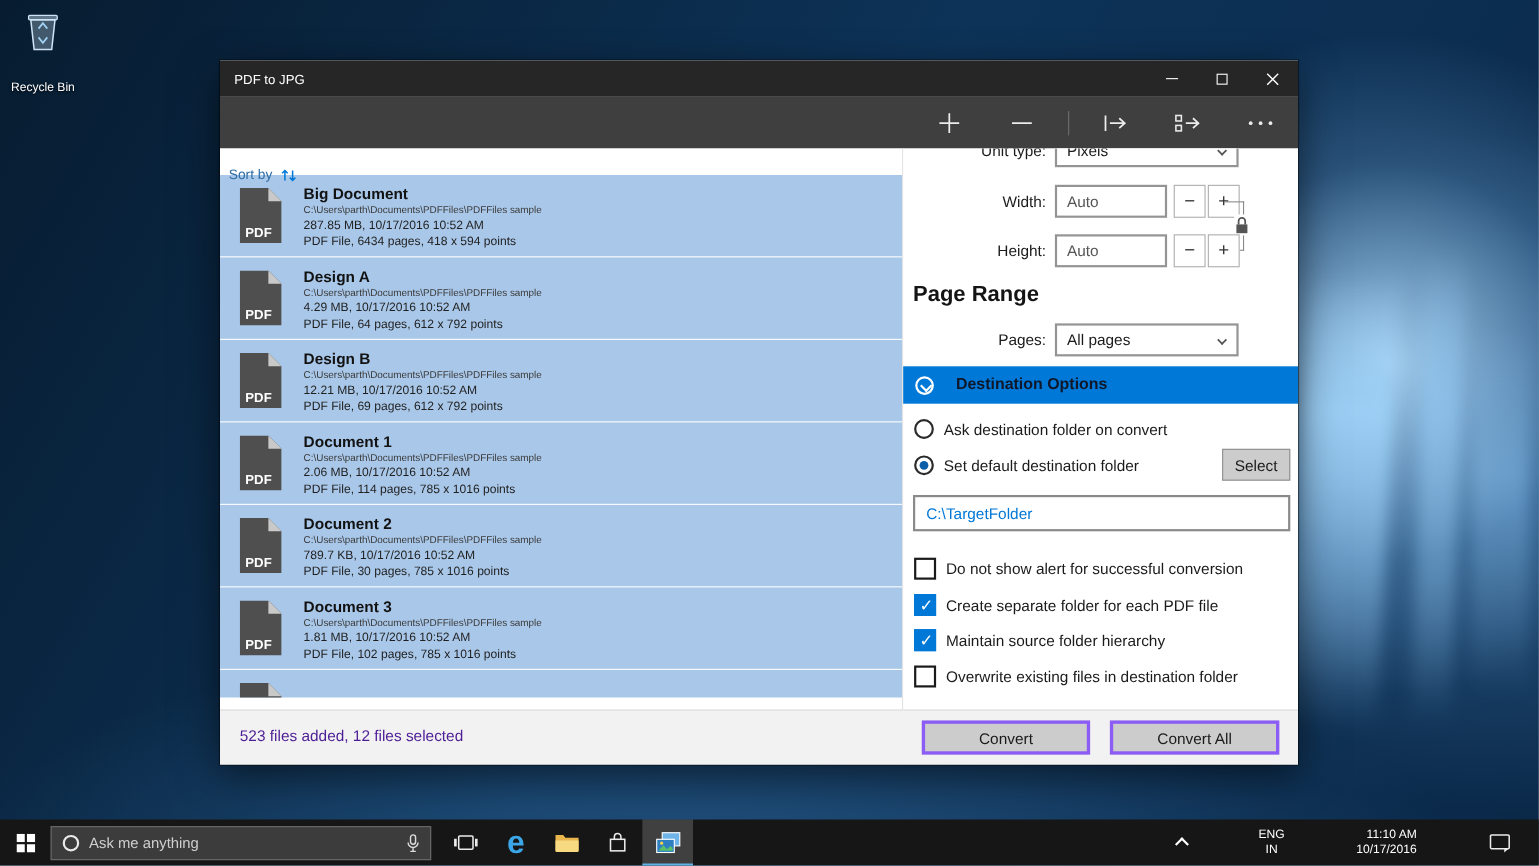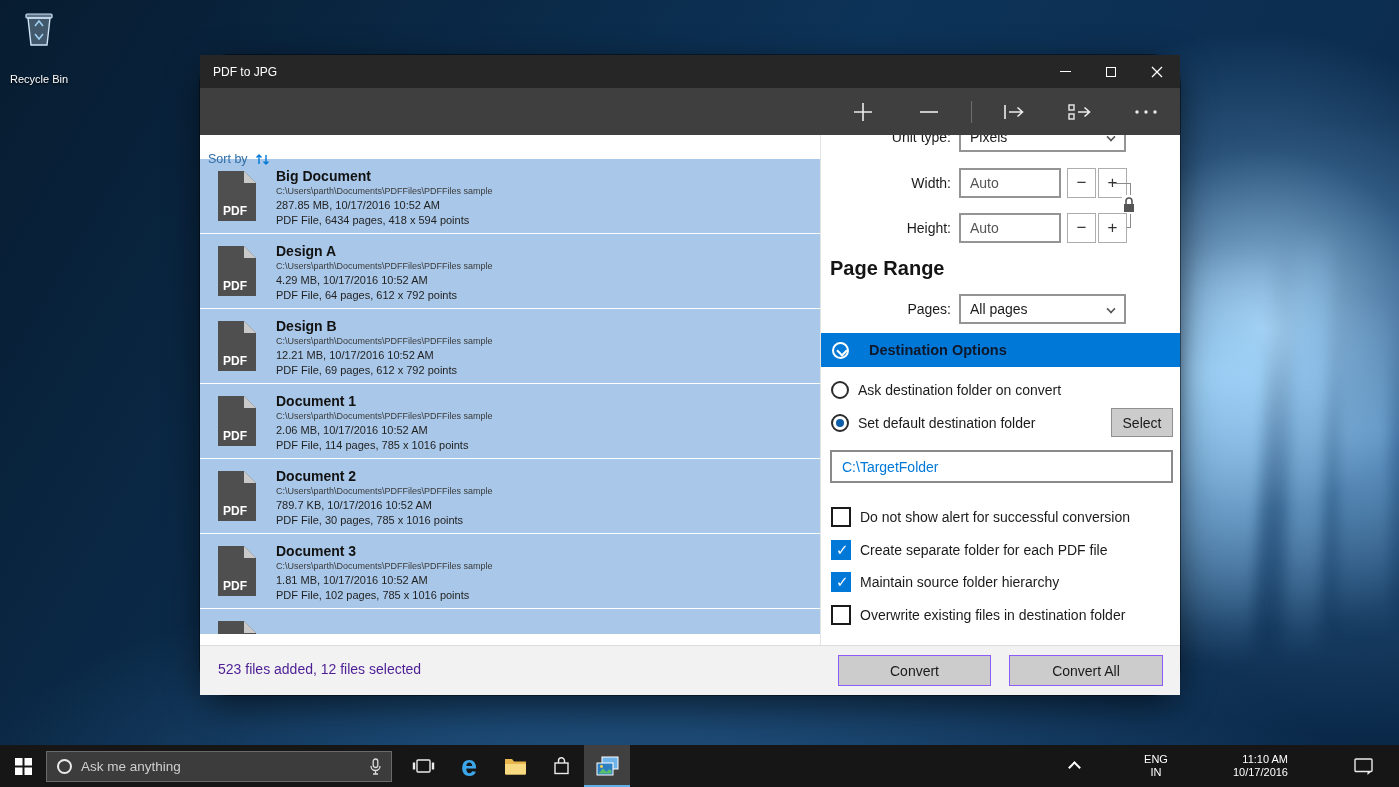--- a/index.html
+++ b/index.html
@@ -20,21 +20,21 @@
   .beam-b { left:1290px; top:225px; width:36px; height:435px; transform:skewX(-2deg);
     background:linear-gradient(to bottom, rgba(150,205,248,0), rgba(150,205,248,.6) 35%, rgba(150,205,248,.35) 70%, rgba(150,205,248,0)); }
   .beam-c { left:1338px; top:295px; width:52px; height:340px;
     background:linear-gradient(to bottom, rgba(140,195,240,0), rgba(140,195,240,.45) 40%, rgba(140,195,240,0)); }
 
   .desktop-icon { position:absolute; left:8px; top:8px; width:62px; text-align:center; }
   .desktop-icon .label { display:block; margin-top:21px; font-size:11px; color:#fff; text-shadow:0 1px 2px rgba(0,0,0,.9); }
 
   
   .app-window { position:absolute; left:200px; top:55px; width:980px; height:640px; background:#fff;
-    box-shadow:0 0 0 1px rgba(0,0,0,.45), 0 10px 34px rgba(0,0,0,.55);border-radius:29px; }
+    box-shadow:0 0 0 1px rgba(0,0,0,.45), 0 10px 34px rgba(0,0,0,.55); }
   .titlebar { position:relative; height:33px; background:#262626; display:flex; align-items:center; }
   .titlebar .title { padding-left:13px; font-size:12px; color:#fff; }
   .win-controls { position:absolute; right:0; top:0; height:33px; display:flex; }
   .win-btn { width:46px; height:33px; display:flex; align-items:center; justify-content:center; }
   .glyph-min { width:11px; height:1px; background:#fff; }
   .glyph-max { width:10px; height:10px; border:1px solid #fff; }
 
   .toolbar { height:47px; background:#3f3f3f; display:flex; align-items:center; justify-content:flex-end; padding-right:10px; }
   .tb-btn { width:48px; height:47px; display:flex; align-items:center; justify-content:center; margin-left:18px; }
   .tb-sep { width:1px; height:22px; background:#6d6d6d; margin-left:18px; }
@@ -81,21 +81,21 @@
   .cb { width:20px; height:20px; border:2px solid #1a1a1a; background:#fff; position:relative; flex:0 0 20px; }
   .cb.checked { background:#0078d7; border-color:#0078d7; }
   .cb.checked::after { content:"\2713"; position:absolute; left:3px; top:-1px; color:#fff; font-size:15px; font-weight:bold; }
   .select-btn { position:absolute; left:290px; top:273px; width:62px; height:29px; background:#cccccc; border:1px solid #8f8f8f;
     font-size:14px; color:#1a1a1a; display:flex; align-items:center; justify-content:center; }
   .folder-input { position:absolute; left:9px; top:315px; width:343px; height:33px; border:2px solid #8a8a8a;
     background:#fff; color:#0078d7; font-size:14px; padding-left:10px; font-family:inherit; }
 
   .status-bar { position:relative; height:50px; background:#f2f2f2; border-top:1px solid #dcdcdc; }
   .status-text { position:absolute; left:18px; top:15px; font-size:14px; color:#4c1d95; }
-  .action-btn { position:absolute; top:9px; height:31px; background:#cccccc; border:1px solid #8b5cf6;
+  .action-btn { position:absolute; top:9px; height:31px; background:#cccccc; border:3px solid #8b5cf6;
     font-size:14px; color:#1a1a1a; display:flex; align-items:center; justify-content:center; }
   .btn-convert { left:638px; width:153px; }
   .btn-convert-all { left:809px; width:154px; }
 
   
   .taskbar { position:absolute; left:0; bottom:0; width:1399px; height:42px; background:#161616;
     display:flex; align-items:center; color:#fff; }
   .tk-btn { width:46px; height:42px; display:flex; align-items:center; justify-content:center; flex:0 0 auto; }
   .tk-btn.active { background:rgba(255,255,255,.18); box-shadow:inset 0 -2px 0 #5fb2e8; }
   .search-box { width:346px; height:31px; background:#3c3c3c; border:1px solid #6a6a6a; display:flex; align-items:center;

